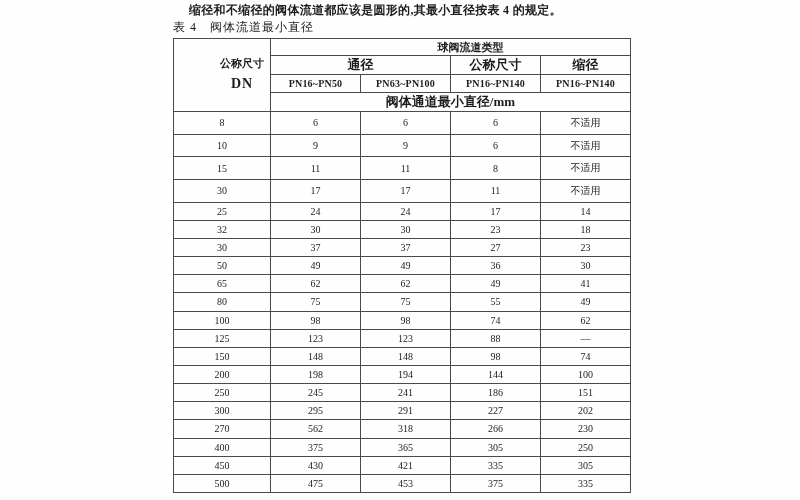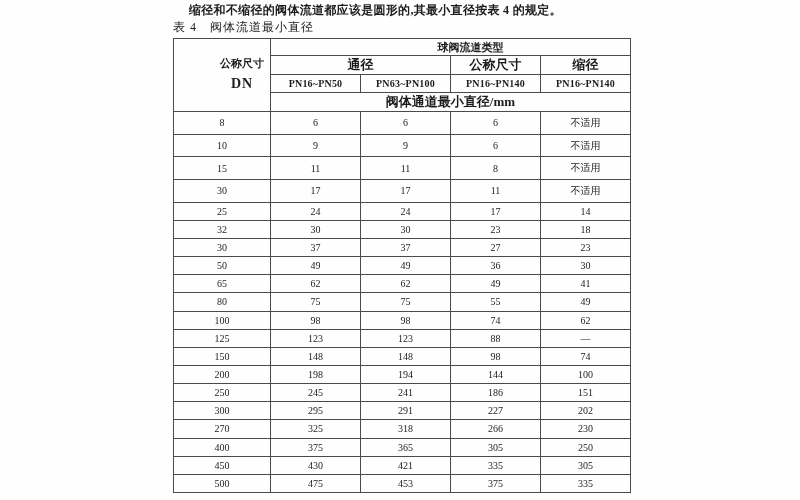--- a/index.html
+++ b/index.html
@@ -226,21 +226,21 @@
         </tr>
         <tr>
           <td>300</td>
           <td>295</td>
           <td>291</td>
           <td>227</td>
           <td>202</td>
         </tr>
         <tr>
           <td>270</td>
-          <td>325</td>
+          <td>562</td>
           <td>318</td>
           <td>266</td>
           <td>230</td>
         </tr>
         <tr>
           <td>400</td>
           <td>375</td>
           <td>365</td>
           <td>305</td>
           <td>250</td>

